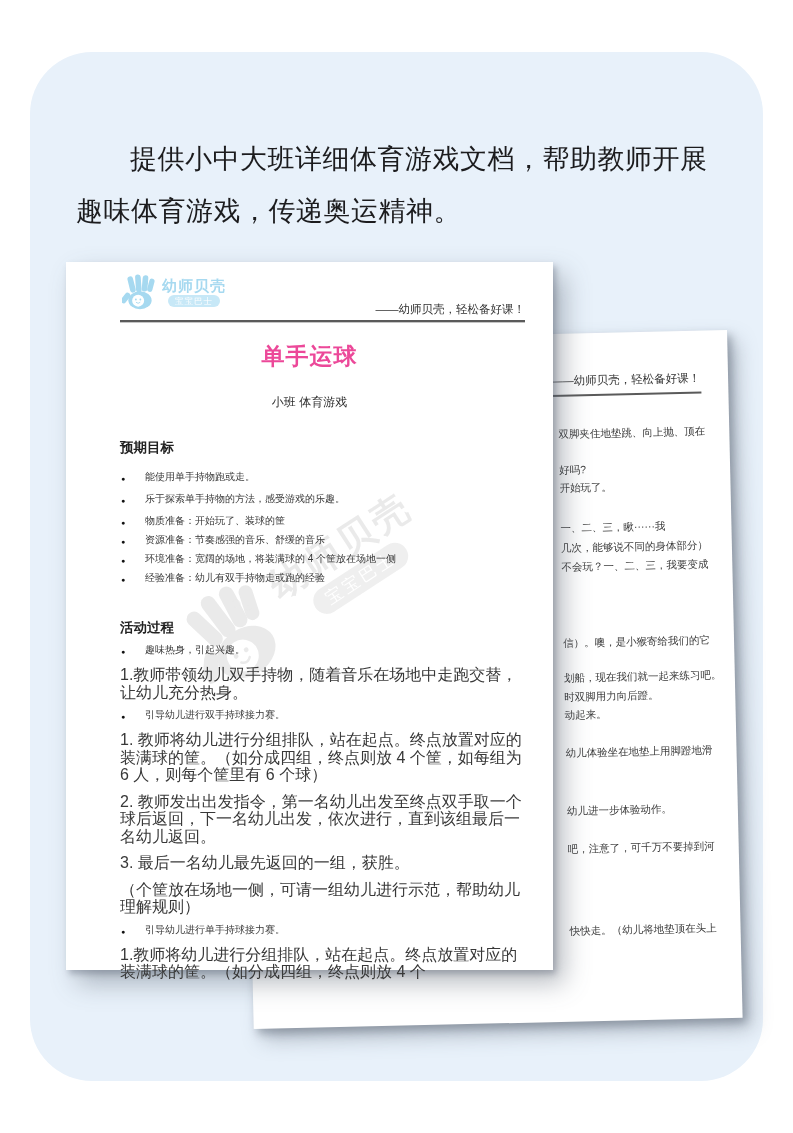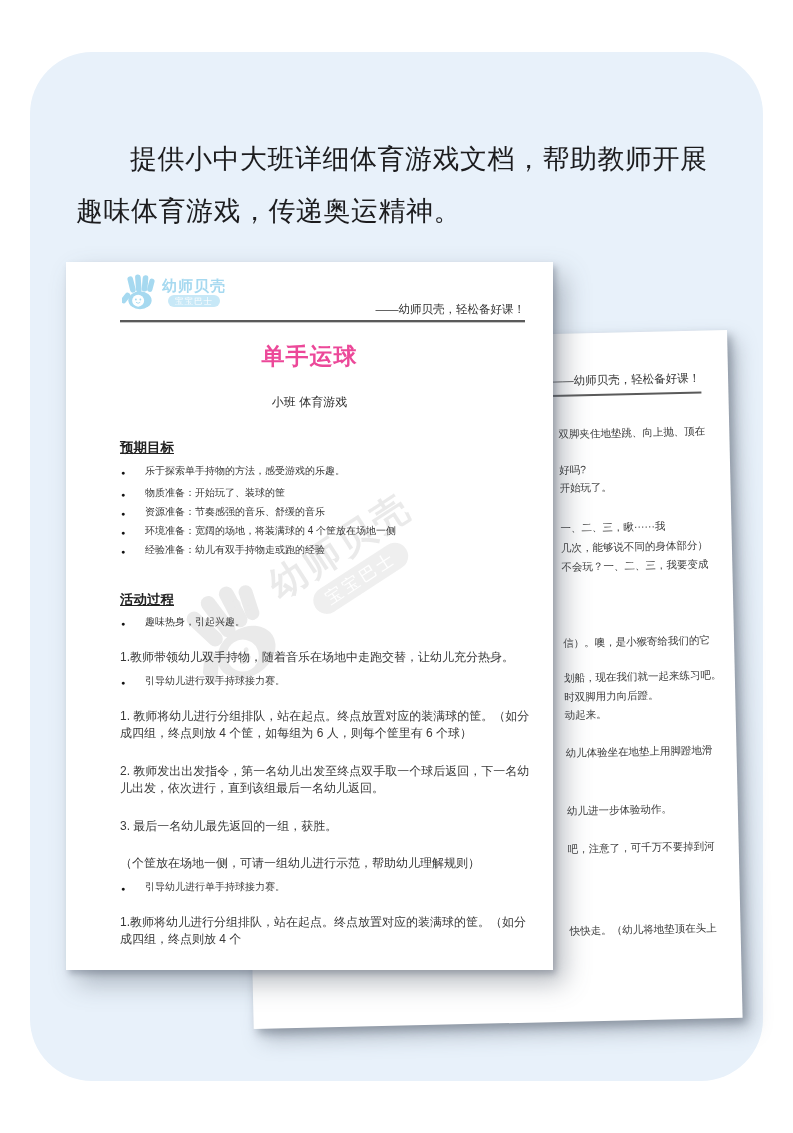--- a/index.html
+++ b/index.html
@@ -38,31 +38,31 @@
   .logo .col{display:flex;flex-direction:column;align-items:center;gap:1px;}
   .logo .brand-name{font-size:15px;font-weight:bold;color:#a6d9f0;letter-spacing:1px;line-height:16px;}
   .logo .brand-badge{font-size:8.5px;color:#ffffff;background:#c7e8f7;border-radius:7px;padding:1px 7px;letter-spacing:1px;line-height:10px;}
   
   .slogan{position:absolute;right:28px;top:40px;font-size:11.5px;color:#313131;white-space:nowrap;z-index:3;}
   .rule{position:absolute;left:54px;right:28px;top:58px;height:2px;background:#5a5a5a;box-shadow:0 1px 0 rgba(90,90,90,.35);z-index:3;}
   
   .doc-title{position:absolute;left:0;right:0;top:79px;text-align:center;font-size:23px;font-weight:bold;color:#ec4899;letter-spacing:1px;z-index:3;}
   .doc-subtitle{position:absolute;left:0;right:0;top:132px;text-align:center;font-size:12px;color:#2d2d2d;z-index:3;}
   .fp-content{position:absolute;left:54px;top:170px;width:410px;color:#383838;z-index:3;}
-  .sec-h{font-size:13.5px;line-height:16px;font-weight:bold;color:#222;margin:0;text-decoration:underline;}
+  .sec-h{font-size:13.5px;line-height:16px;font-weight:bold;color:#222;margin:0;}
   .sec-h.m1{margin-top:8px;}
   .sec-h.m2{margin-top:23px;}
   .sec-h.m3{margin-top:35px;}
   .li{position:relative;font-size:10px;line-height:15px;margin:0;padding-left:25px;}
   .li::before{content:"●";position:absolute;left:1px;top:2px;font-size:7px;color:#111;}
   .li.g1{margin-top:13px;}
   .li.g2{margin-top:7px;}
   .li.p{margin-top:6px;}
   .li.pr{margin-top:4px;}
-  .para{font-size:12px;line-height:17.5px;margin:20px 0 0 0;}
+  .para{font-size:16px;line-height:17.5px;margin:9px 0 0 0;}
   
   .watermark{
     position:absolute;left:104px;top:268px;width:300px;z-index:0;
     display:flex;align-items:center;gap:8px;
     transform:rotate(-33deg);opacity:.85;
   }
   .watermark .hand{width:96px;height:96px;color:#e7e7e7;}
   .watermark .col{display:flex;flex-direction:column;align-items:center;gap:4px;}
   .watermark .wm-name{font-size:37px;font-weight:bold;color:#e7e7e7;letter-spacing:3px;line-height:40px;}
   .watermark .wm-badge{font-size:17px;color:#ffffff;background:#ededed;border-radius:14px;padding:2px 14px;letter-spacing:3px;}
@@ -138,20 +138,21 @@
   </div>
 
   <div class="slogan">——幼师贝壳，轻松备好课！</div>
   <div class="rule"></div>
 
   <div class="doc-title">单手运球</div>
   <div class="doc-subtitle">小班 体育游戏</div>
 
   <div class="fp-content">
     <h2 class="sec-h m1">预期目标</h2>
+    <p class="li g1">能使用单手持物跑或走。</p>
     <p class="li g2">乐于探索单手持物的方法，感受游戏的乐趣。</p>
 
     <p class="li g2">物质准备：开始玩了、装球的筐</p>
     <p class="li pr">资源准备：节奏感强的音乐、舒缓的音乐</p>
     <p class="li pr">环境准备：宽阔的场地，将装满球的 4 个筐放在场地一侧</p>
     <p class="li pr">经验准备：幼儿有双手持物走或跑的经验</p>
 
     <h2 class="sec-h m3">活动过程</h2>
     <p class="li p">趣味热身，引起兴趣。</p>
     <p class="para">1.教师带领幼儿双手持物，随着音乐在场地中走跑交替，让幼儿充分热身。</p>

